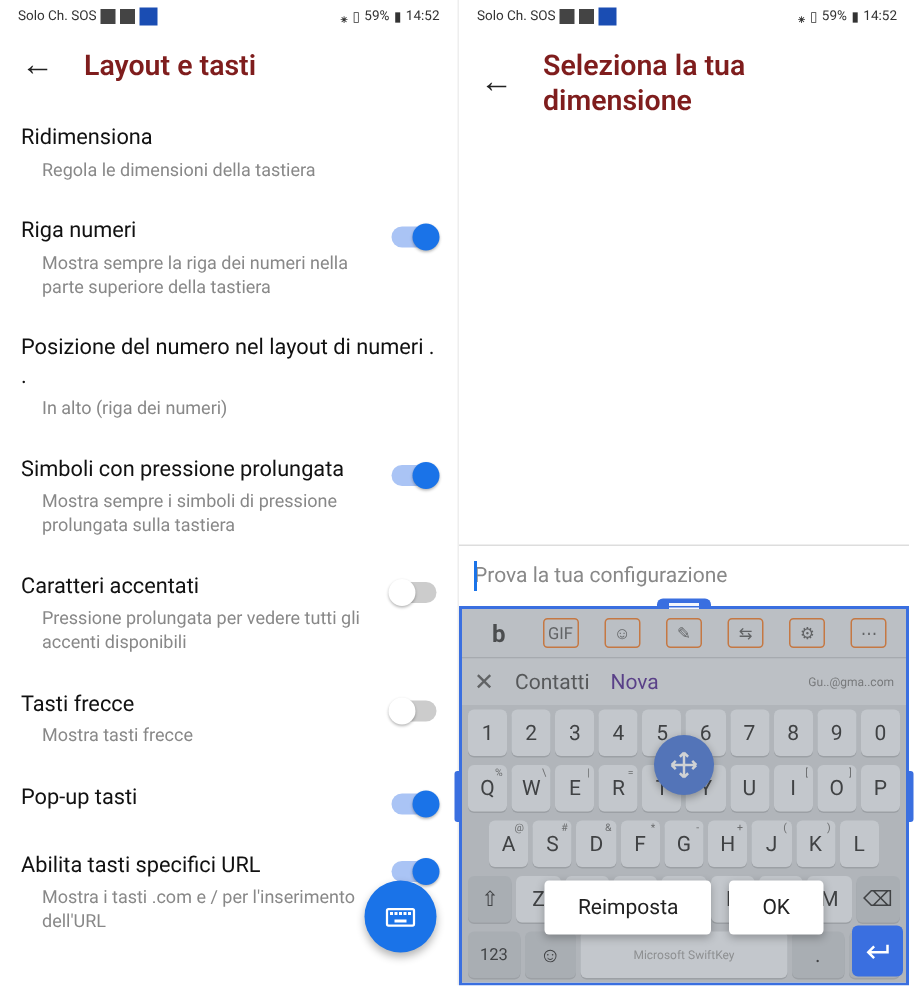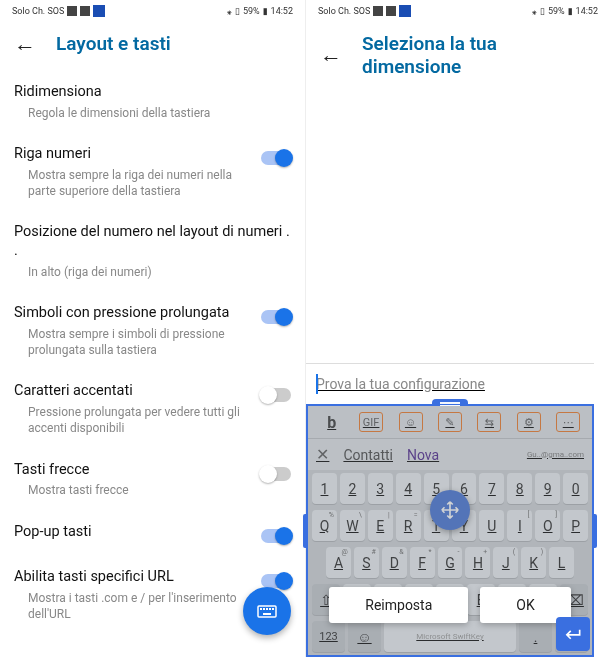--- a/index.html
+++ b/index.html
@@ -8,40 +8,40 @@
   .panel.right { border-left: 1px solid #eee; }
 
   .statusbar { height: 22px; display: flex; justify-content: space-between; padding: 0 12px; font-size: 9px; color: #333; }
   .statusbar .left { display: flex; align-items: center; gap: 3px; }
   .statusbar .right { display: flex; align-items: center; gap: 3px; }
   .sb-icon { width: 10px; height: 10px; background: #444; }
   .sb-bg { background: #1a4db3; width: 12px; height: 12px; }
 
   .header { display: flex; align-items: center; padding: 10px 14px 16px; gap: 20px; }
   .back { font-size: 22px; color: #222; line-height: 1; }
-  .title { font-size: 19px; font-weight: 600; color: #0369a1; }
+  .title { font-size: 19px; font-weight: 600; color: #7f1d1d; }
 
   .list { padding: 0 14px; }
   .item { padding: 12px 0; display: flex; align-items: flex-start; justify-content: space-between; gap: 10px; }
   .item .txt { flex: 1; }
   .item .label { font-size: 14.5px; color: #111; margin-bottom: 3px; line-height: 1.3; }
   .item .desc { font-size: 12px; color: #888; line-height: 1.35; margin-left: 14px; }
 
   .toggle { width: 30px; height: 14px; border-radius: 8px; position: relative; margin-top: 6px; flex-shrink: 0; }
   .toggle::after { content: ""; position: absolute; width: 18px; height: 18px; border-radius: 50%; top: -2px; box-shadow: 0 1px 2px rgba(0,0,0,0.3); }
   .toggle.on { background: #aac4f5; }
   .toggle.on::after { background: #1a73e8; right: -2px; }
   .toggle.off { background: #ccc; }
   .toggle.off::after { background: #fff; left: -2px; }
 
   .fab { position: absolute; right: 14px; bottom: 22px; width: 48px; height: 48px; border-radius: 50%; background: #1a73e8; display: flex; align-items: center; justify-content: center; box-shadow: 0 3px 6px rgba(0,0,0,0.3); }
   .fab svg { fill: #fff; }
 
   
-  .preview-area { position: absolute; left: 0; right: 16px; bottom: 0; text-decoration: underline; }
+  .preview-area { position: absolute; left: 0; right: 4px; bottom: 0; }
   .try-input { border-top: 1px solid #ddd; padding: 12px 10px; font-size: 14px; color: #888; background: #fff; position: relative; }
   .try-input::before { content:""; position:absolute; left:10px; top:10px; bottom:10px; width:1.5px; background:#1a73e8; }
 
   .handle-top { width: 36px; height: 14px; background: #3a6fe0; border-radius: 4px; position: absolute; left: 50%; transform: translateX(-50%); top: -7px; display:flex; align-items:center; justify-content:center; }
   .handle-top::before { content:""; width:20px; height:2px; background:#fff; box-shadow: 0 -3px 0 #fff, 0 3px 0 #fff; opacity:.95; }
 
   .kbwrap { position: relative; border: 2px solid #3a6fe0; }
   .side-handle { position:absolute; width:10px; height:34px; background:#3a6fe0; top:50%; transform:translateY(-50%); border-radius:2px; }
   .side-handle.l { left:-5px; }
   .side-handle.r { right:-5px; }
@@ -61,21 +61,21 @@
   .key { flex:1; height:31px; background:#eceff3; border-radius:4px; display:flex; flex-direction:column; align-items:center; justify-content:center; font-size:14px; color:#222; position:relative; box-shadow: 0 1px 0 rgba(0,0,0,.15); }
   .key .sup { font-size:7px; color:#666; position:absolute; top:1px; right:3px; }
   .key.dark { background:#c4c8ce; }
 
   .centercircle { position:absolute; width:40px; height:40px; border-radius:50%; background:#3a6fe0; left:50%; top:50%; transform:translate(-50%,-90%); display:flex; align-items:center; justify-content:center; box-shadow:0 2px 6px rgba(0,0,0,.4); z-index:5; }
   .centercircle svg { stroke:#fff; fill:none; }
 
   .kb-overlay { position:absolute; inset:0; background:rgba(120,125,132,.35); pointer-events:none; }
 
   .kb-btns { position:absolute; bottom:32px; left:0; right:0; display:flex; gap:12px; justify-content:center; z-index:6; }
-  .kb-btn { background:#fff; padding:10px 36px; border-radius:3px; font-size:14px; color:#222; box-shadow:0 2px 6px rgba(0,0,0,.25); }
+  .kb-btn { background:#fff; padding:10px 22px; border-radius:3px; font-size:14px; color:#222; box-shadow:0 2px 6px rgba(0,0,0,.25); }
 
   .enter-fab { position:absolute; right:4px; bottom:6px; width:34px; height:34px; background:#3a6fe0; border-radius:4px; display:flex; align-items:center; justify-content:center; z-index:6; }
   .enter-fab svg { fill:#fff; }
 </style>
 </head>
 <body>
 
 <div class="panel left">
   <div class="statusbar">
     <div class="left">

